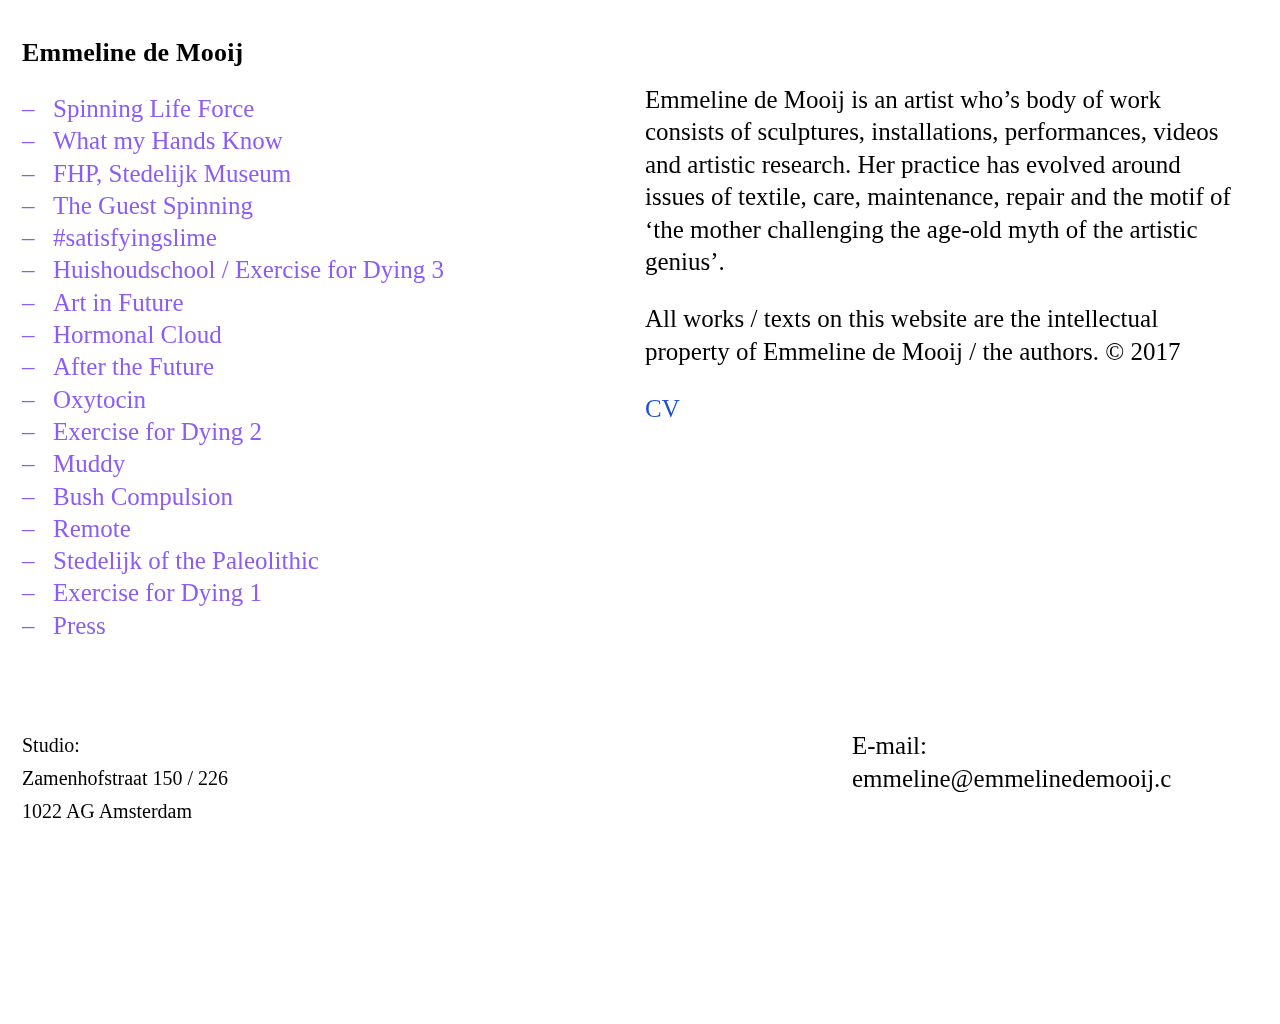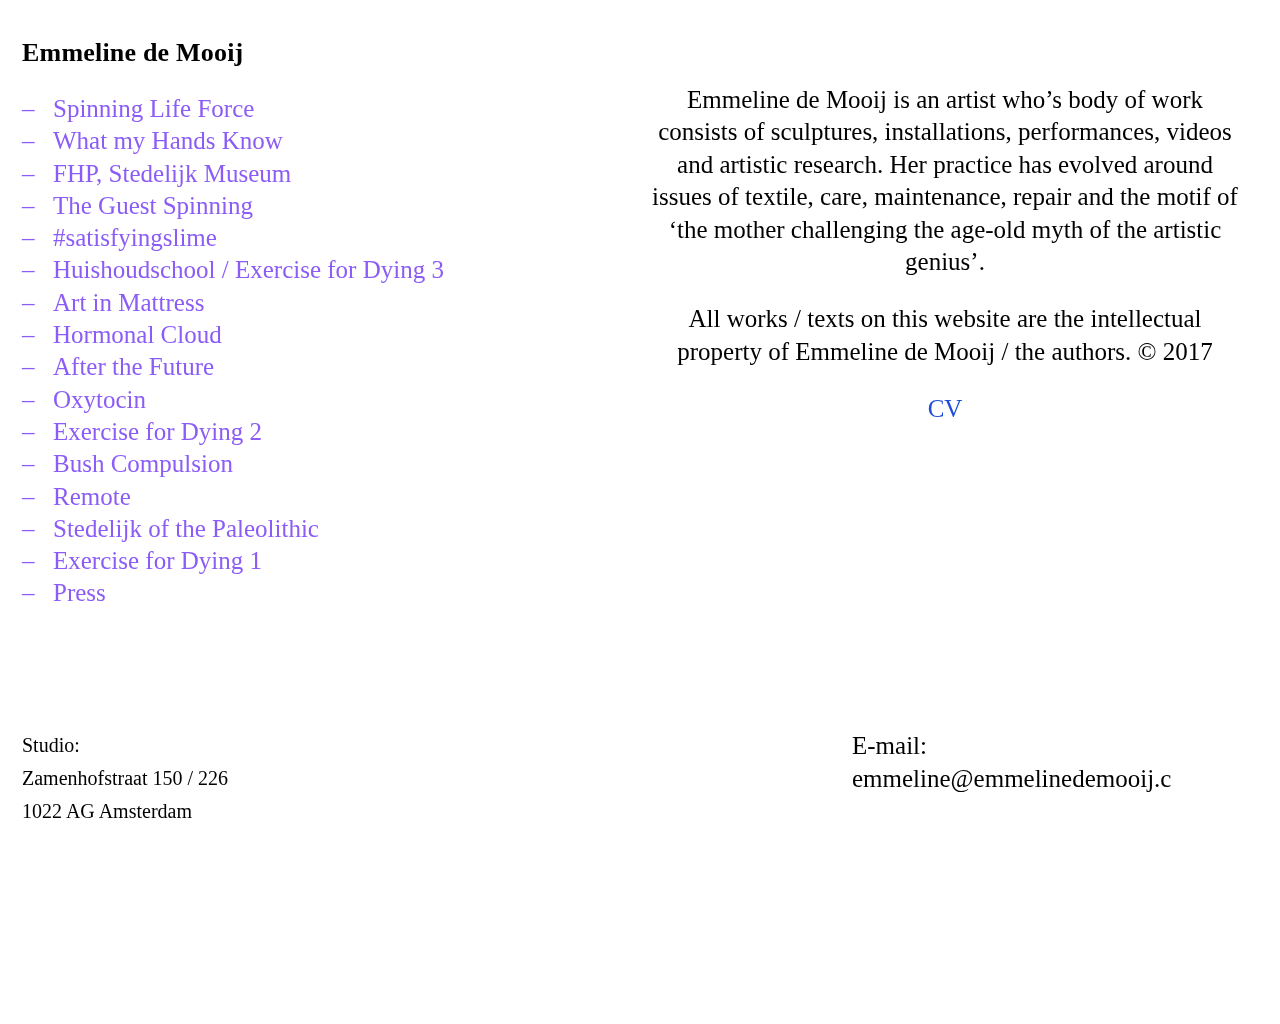--- a/index.html
+++ b/index.html
@@ -44,21 +44,20 @@
   }
   .nav-dash {
     display: inline-block;
     width: 31px;
   }
   .about {
     position: absolute;
     left: 645px;
     top: 84px;
     width: 600px;
-    text-align: center;
   }
   .about p {
     margin: 0 0 25px 0;
     font-size: 25px;
     line-height: 32.4px;
   }
   .about p:last-child {
     margin-bottom: 0;
   }
   .cv-link {
@@ -96,25 +95,26 @@
 
   <h1 class="site-title">Emmeline de Mooij</h1>
 
   <nav class="nav">
     <a class="nav-item" href="#"><span class="nav-dash">–</span><span>Spinning Life Force</span></a>
     <a class="nav-item" href="#"><span class="nav-dash">–</span><span>What my Hands Know</span></a>
     <a class="nav-item" href="#"><span class="nav-dash">–</span><span>FHP, Stedelijk Museum</span></a>
     <a class="nav-item" href="#"><span class="nav-dash">–</span><span>The Guest Spinning</span></a>
     <a class="nav-item" href="#"><span class="nav-dash">–</span><span>#satisfyingslime</span></a>
     <a class="nav-item" href="#"><span class="nav-dash">–</span><span>Huishoudschool / Exercise for Dying 3</span></a>
-    <a class="nav-item" href="#"><span class="nav-dash">–</span><span>Art in Mattress</span></a>
+    <a class="nav-item" href="#"><span class="nav-dash">–</span><span>Art in Future</span></a>
     <a class="nav-item" href="#"><span class="nav-dash">–</span><span>Hormonal Cloud</span></a>
     <a class="nav-item" href="#"><span class="nav-dash">–</span><span>After the Future</span></a>
     <a class="nav-item" href="#"><span class="nav-dash">–</span><span>Oxytocin</span></a>
     <a class="nav-item" href="#"><span class="nav-dash">–</span><span>Exercise for Dying 2</span></a>
+    <a class="nav-item" href="#"><span class="nav-dash">–</span><span>Muddy</span></a>
     <a class="nav-item" href="#"><span class="nav-dash">–</span><span>Bush Compulsion</span></a>
     <a class="nav-item" href="#"><span class="nav-dash">–</span><span>Remote</span></a>
     <a class="nav-item" href="#"><span class="nav-dash">–</span><span>Stedelijk of the Paleolithic</span></a>
     <a class="nav-item" href="#"><span class="nav-dash">–</span><span>Exercise for Dying 1</span></a>
     <a class="nav-item" href="#"><span class="nav-dash">–</span><span>Press</span></a>
   </nav>
 
   <section class="about">
     <p>Emmeline de Mooij is an artist who’s body of work consists of sculptures, installations, performances, videos and artistic research. Her practice has evolved around issues of textile, care, maintenance, repair and the motif of ‘the mother challenging the age-old myth of the artistic genius’.</p>
     <p>All works / texts on this website are the intellectual property of Emmeline de Mooij / the authors. © 2017</p>

